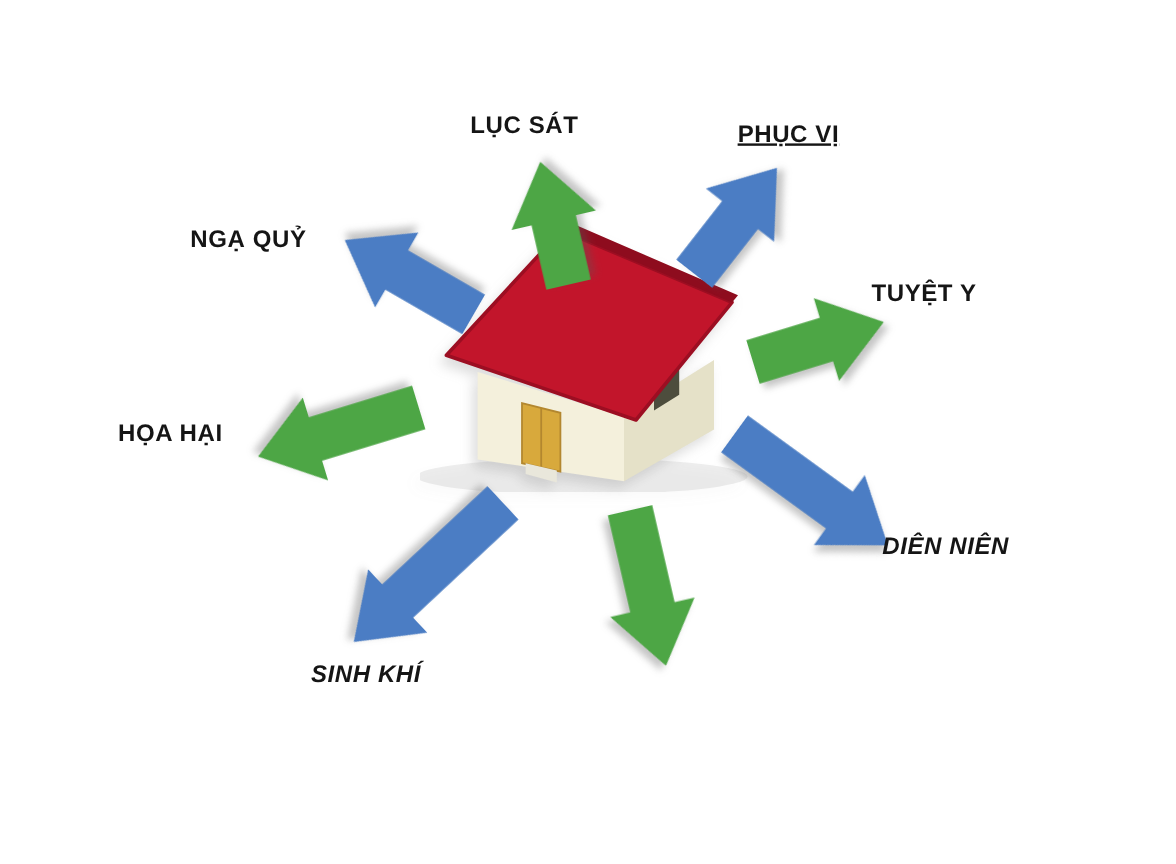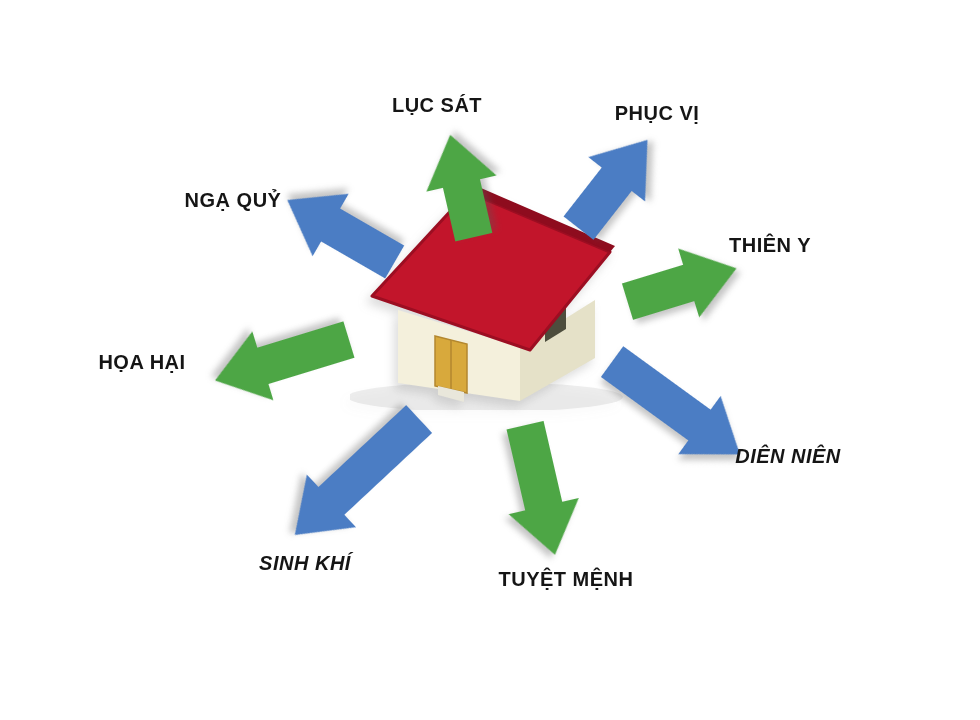--- a/index.html
+++ b/index.html
@@ -27,27 +27,27 @@
   .lbl {
     position: absolute;
     transform: translate(-50%,-50%);
     font-weight: 700;
     font-size: 20px;
     letter-spacing: 0.5px;
     color: #151515;
     white-space: nowrap;
   }
   .l1 { left: 437px; top: 105px; }
-  .l2 { left: 657px; top: 113px; }
+  .l2 { left: 657px; top: 113px; text-decoration: underline; }
   .l3 { left: 770px; top: 245px; }
   .l4 { left: 788px; top: 456px; font-style: italic; }
   .l5 { left: 566px; top: 579px; }
   .l6 { left: 305px; top: 563px; font-style: italic; }
   .l7 { left: 142px; top: 362px; }
-  .l8 { left: 233px; top: 200px; }
+  .l8 { left: 207px; top: 200px; }
   .house {
     position: absolute;
     left: 350px;
     top: 175px;
     filter: drop-shadow(-4px 6px 5px rgba(120,120,120,0.25));
   }
 </style>
 </head>
 <body>
 
@@ -85,20 +85,19 @@
   </svg>
   <svg class="arrow a7" width="140" height="80" viewBox="0 0 140 80">
     <polygon points="0,21 90,21 90,4 140,40 90,76 90,59 0,59" fill="#4da645"></polygon>
   </svg>
   <svg class="arrow a8" width="124" height="80" viewBox="0 0 124 80">
     <polygon points="0,21 74,21 74,4 124,40 74,76 74,59 0,59" fill="#4b7dc4"></polygon>
   </svg>
 
   <div class="lbl l1">LỤC SÁT</div>
   <div class="lbl l2">PHỤC VỊ</div>
-  <div class="lbl l3">THIÊN Y</div>
+  <div class="lbl l3">TUYỆT Y</div>
   <div class="lbl l4">DIÊN NIÊN</div>
-  <div class="lbl l5">TUYỆT MỆNH</div>
   <div class="lbl l6">SINH KHÍ</div>
   <div class="lbl l7">HỌA HẠI</div>
   <div class="lbl l8">NGẠ QUỶ</div>
 
 </div>
 
 </body></html>

